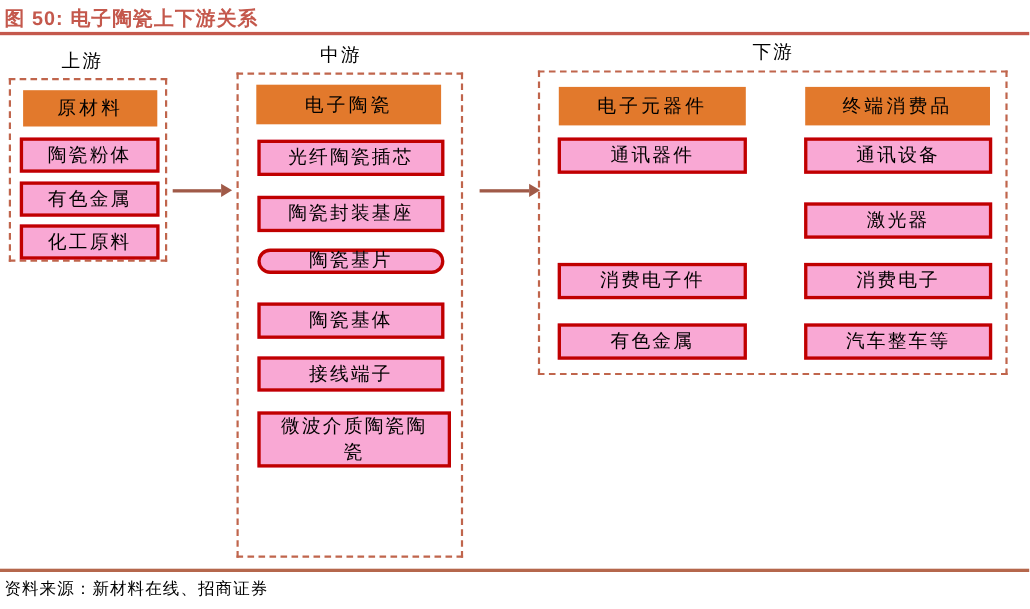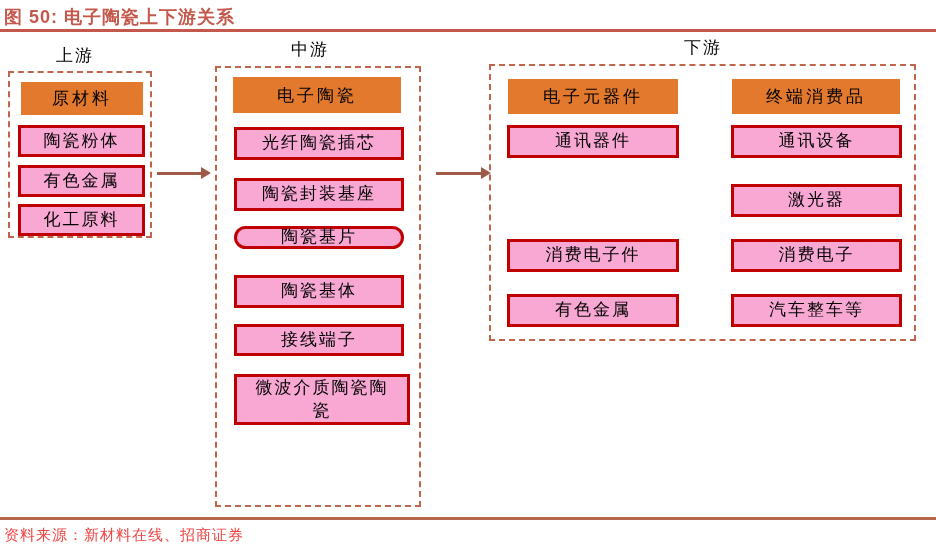--- a/index.html
+++ b/index.html
@@ -31,21 +31,21 @@
   .bottom-rule {
     position: absolute;
     left: 0; top: 517px;
     width: 936px; height: 3px;
     background: #b5674c;
   }
   .source {
     position: absolute;
     left: 4px; top: 526px;
     font-size: 15px;
-    color: #ef4444;
+    color: #000000;
     letter-spacing: 1px;
   }
   .stage-label {
     position: absolute;
     font-size: 17px;
     color: #000;
     letter-spacing: 2px;
   }
   .dashed-group {
     position: absolute;

